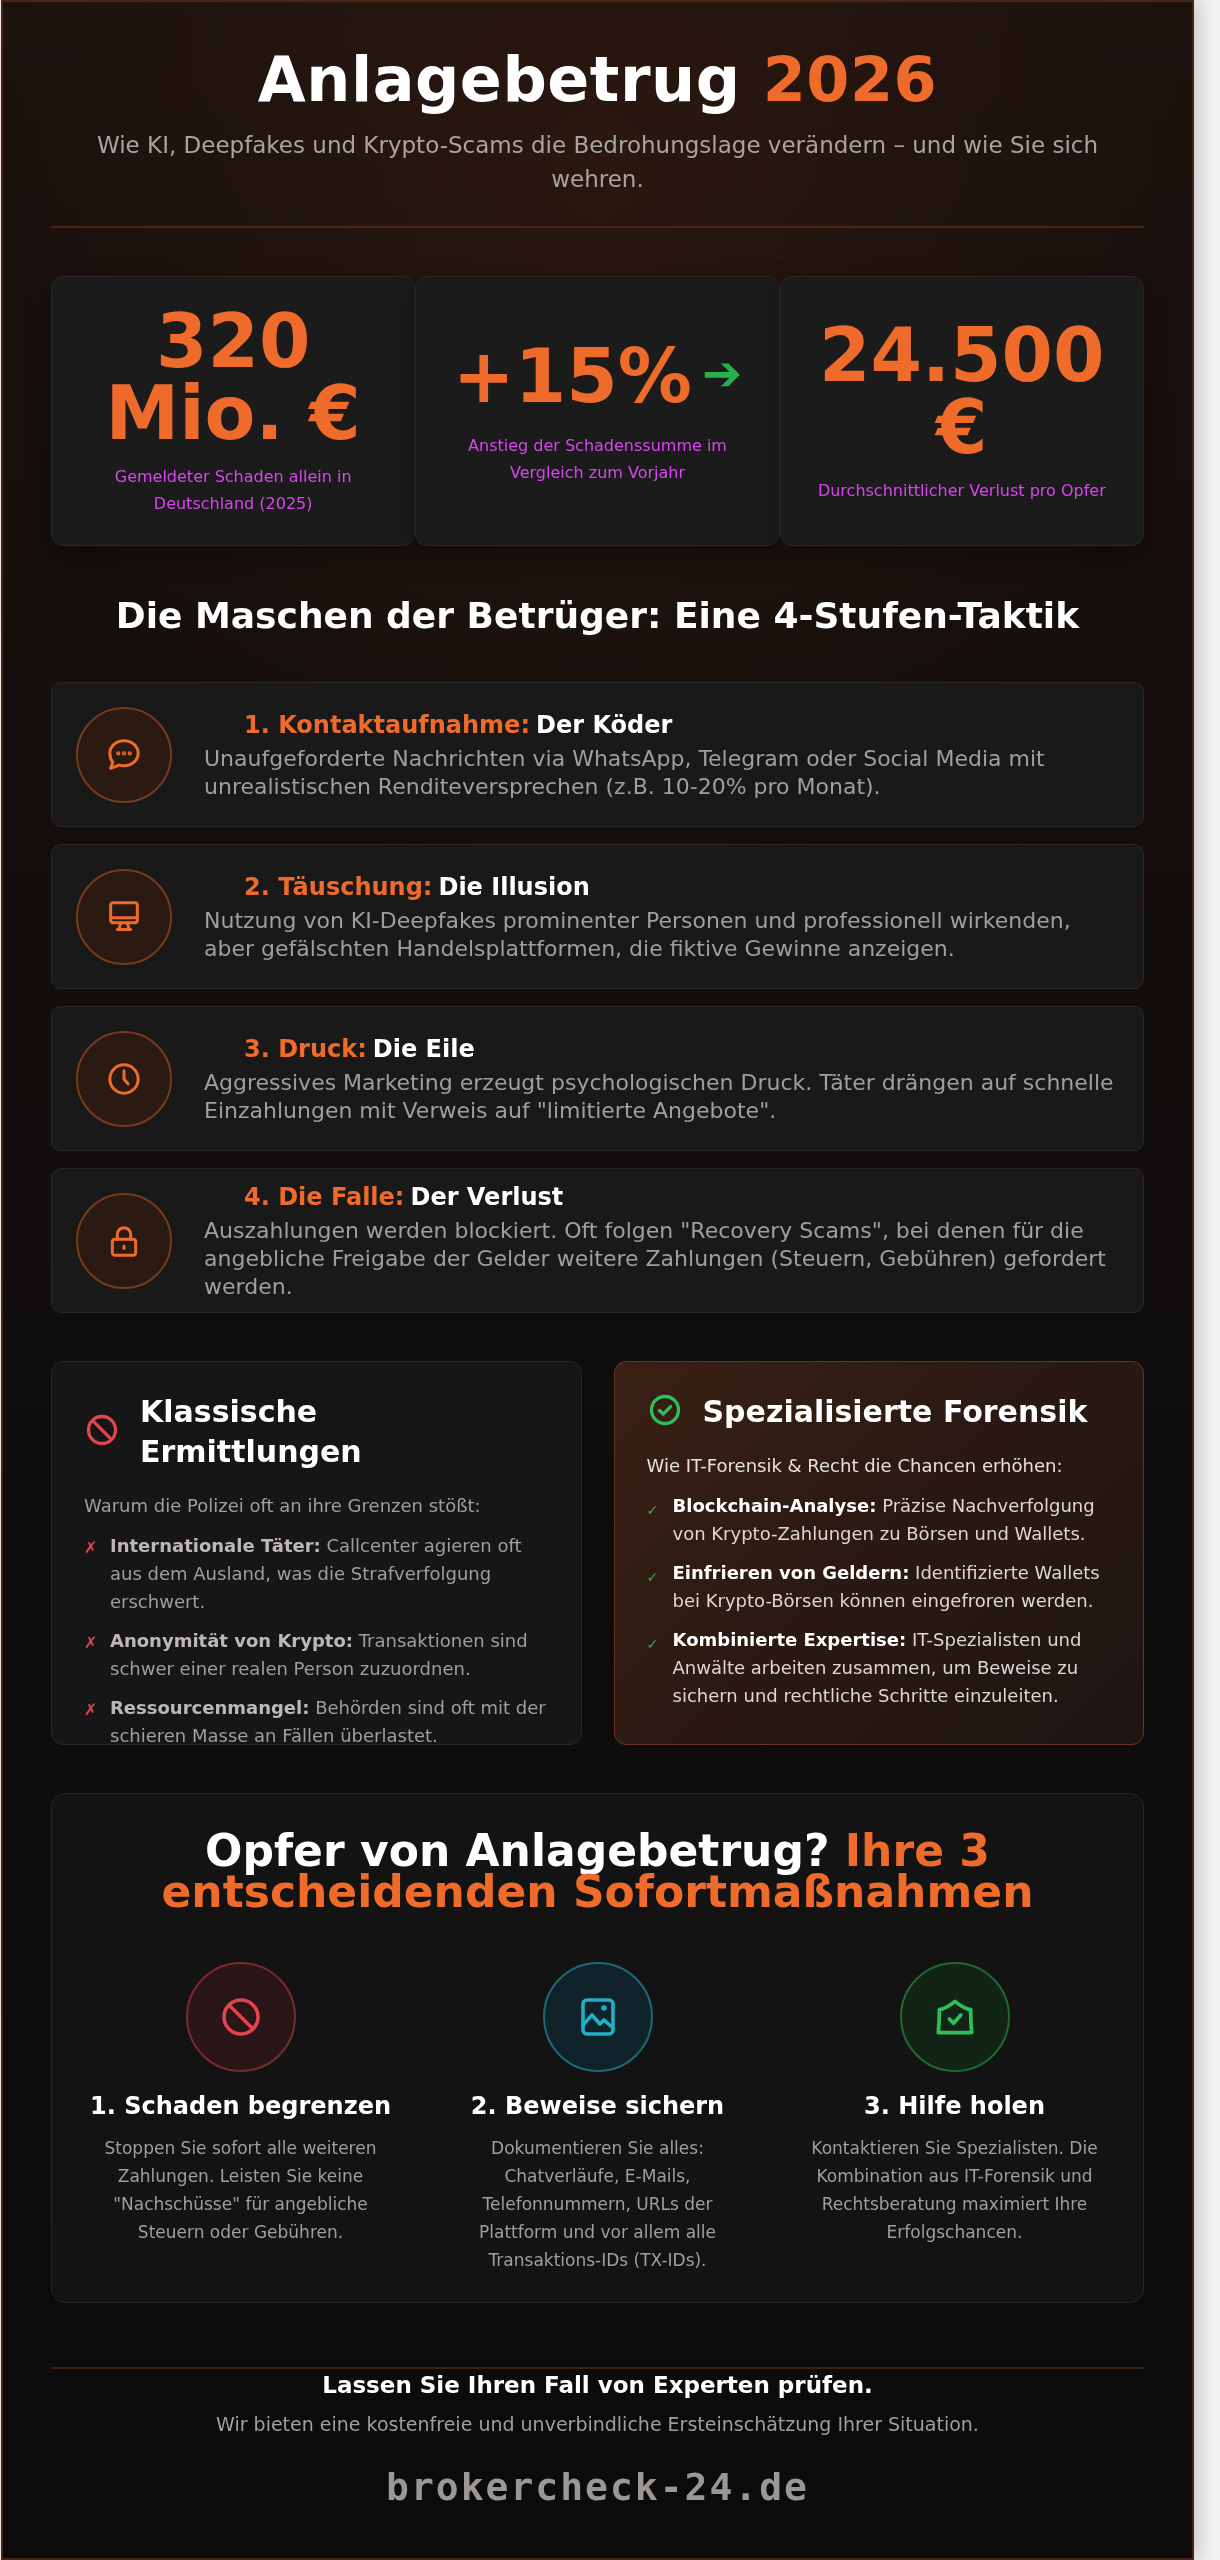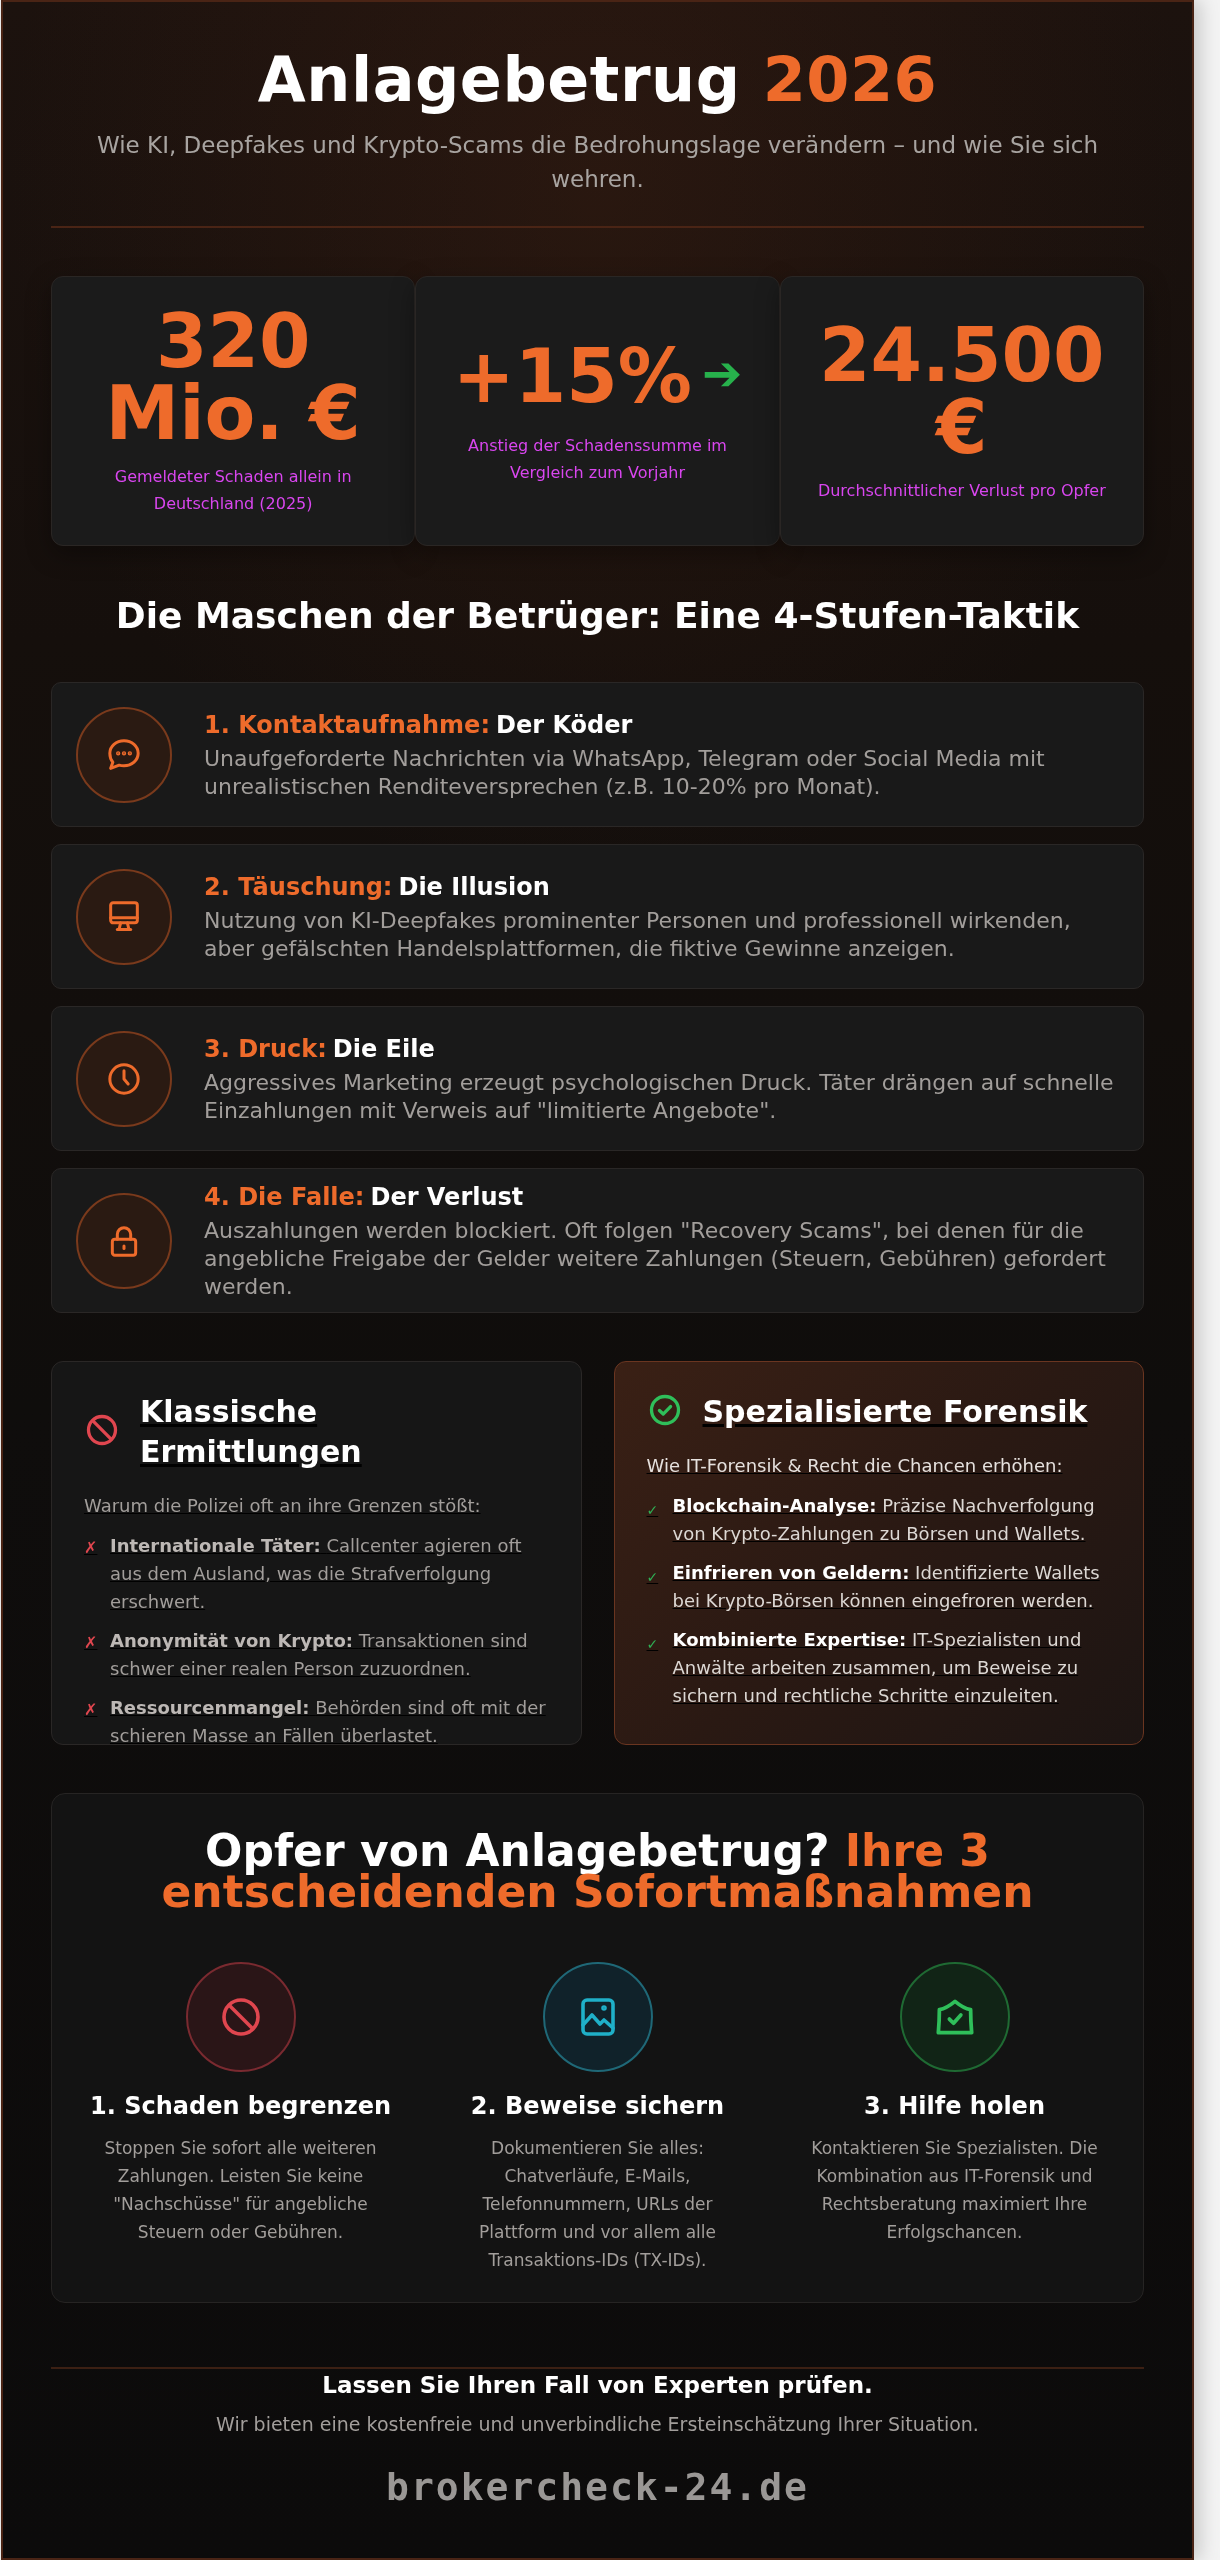--- a/index.html
+++ b/index.html
@@ -46,27 +46,27 @@
   .step {
     height: 145px; border-radius: 10px; background: #191919; border: 1px solid #2a2726;
     display: flex; align-items: center; padding: 0 22px 0 24px;
   }
   .step .ic {
     width: 96px; height: 96px; border-radius: 50%; border: 2px solid #7a3a1c;
     background: #2a1a12; display: flex; align-items: center; justify-content: center; flex-shrink: 0;
   }
   .step .txt { margin-left: 32px; }
   .step .ttl { font-size: 24px; font-weight: bold; color: #fff; line-height: 32px; }
-  .step .ttl .orange { margin-right: 6px; }
+  .step .ttl .orange { margin-right: 6px; margin-left: 40px; }
   .step .desc { font-size: 22px; color: #a29e9b; line-height: 28px; margin-top: 4px; }
 
   
   .compare { display: flex; gap: 32px; margin-top: 48px; }
   .cbox {
-    flex: 1; height: 384px; border-radius: 12px; padding: 30px 32px 0 32px; text-decoration: underline;
+    flex: 1; height: 384px; border-radius: 12px; padding: 30px 32px 0 32px;
   }
   .cbox.left { background: #161616; border: 1px solid #2a2726; }
   .cbox.right { background: linear-gradient(135deg, #3a2015 0%, #2a1913 50%, #1d1513 100%); border: 1px solid #6a3520; }
   .cbox .head { display: flex; align-items: center; }
   .cbox .head h3 { font-size: 30px; font-weight: bold; color: #fff; margin-left: 20px; line-height: 40px; }
   .cbox .sub { font-size: 18px; color: #a29e9b; margin-top: 22px; line-height: 24px; }
   .cbox.right .sub { color: #e6e1de; }
   .cbox ul { list-style: none; margin-top: 14px; }
   .cbox li { display: flex; font-size: 18px; line-height: 28px; color: #a29e9b; margin-bottom: 11px; }
   .cbox.right li { color: #ddd8d4; }

